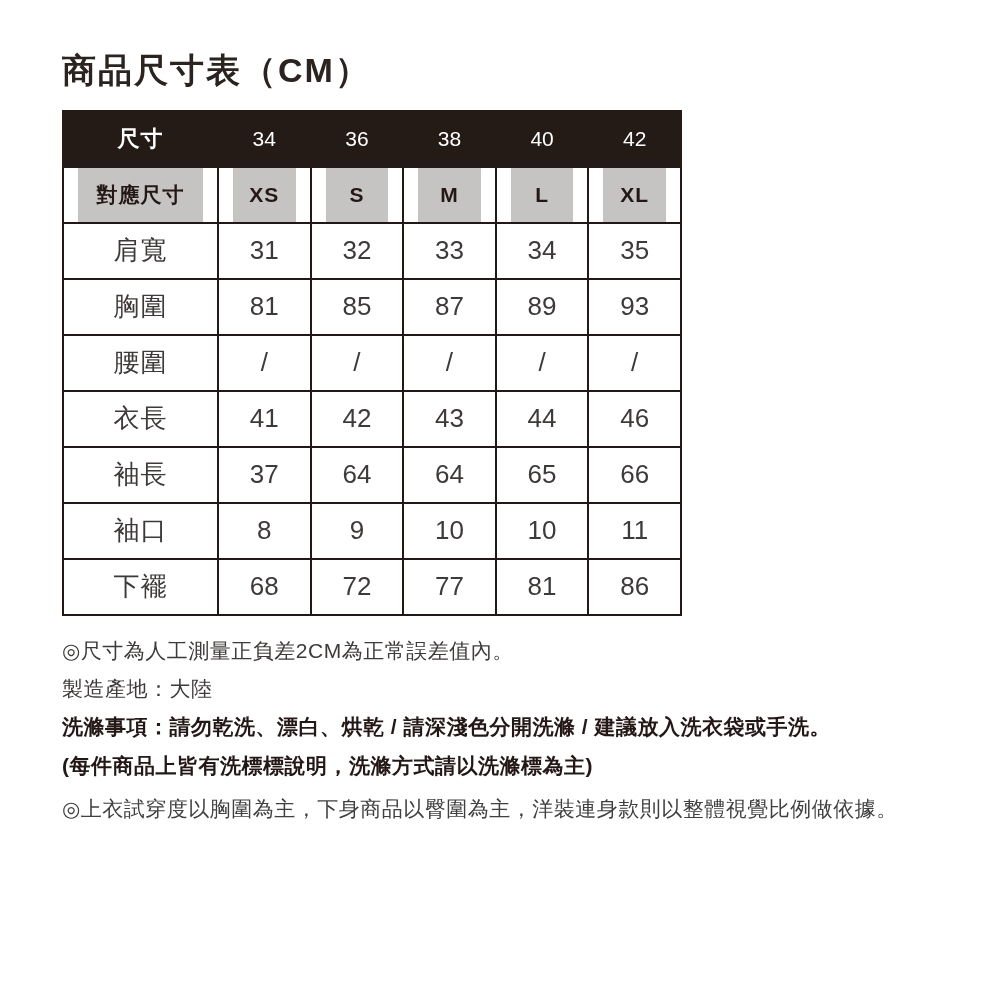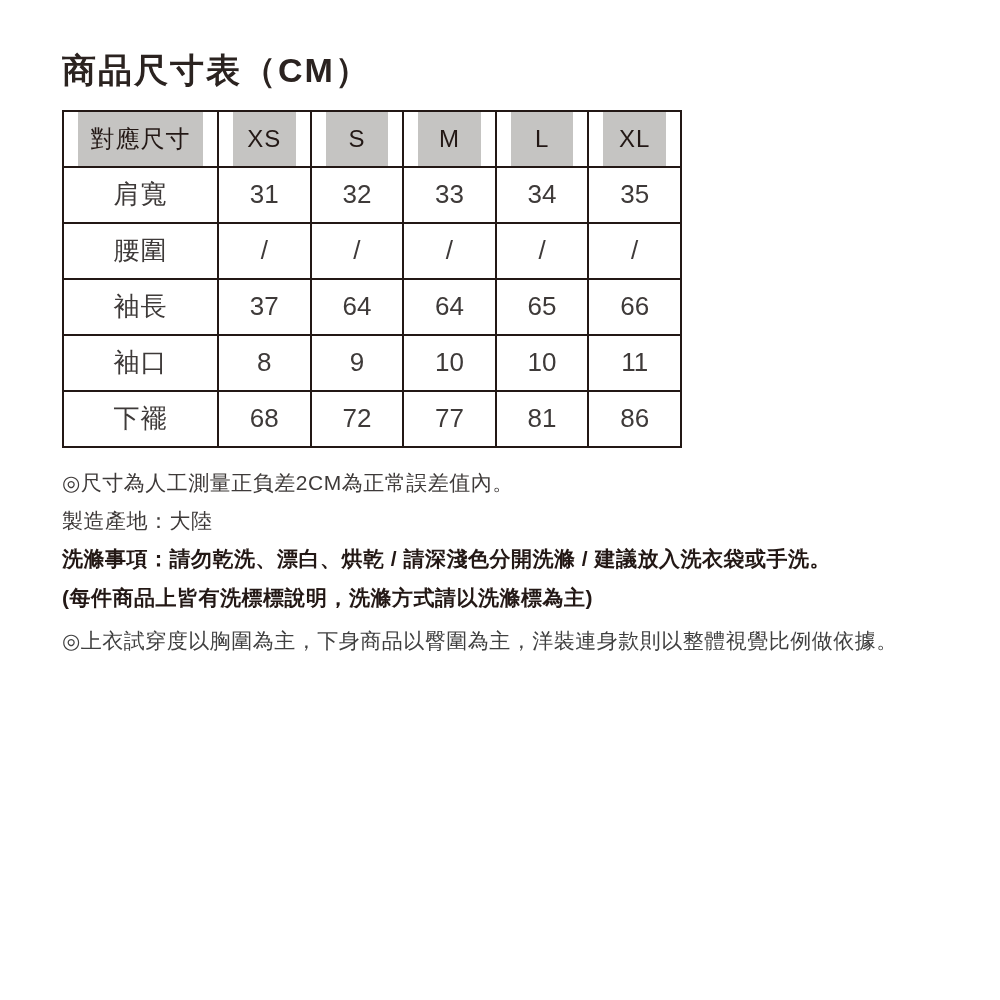--- a/index.html
+++ b/index.html
@@ -39,23 +39,23 @@
     background: #241b17;
     border-color: #241b17;
     color: #ffffff;
     font-size: 21px;
   }
   tr.header-row td.row-label { font-weight: 700; font-size: 22px; letter-spacing: 1px; }
   tr.size-row td {
     background: #c5c4c2;
     background-clip: content-box;
     padding: 0 14px;
-    font-weight: 400;
+    font-weight: 700;
     color: #231815;
-    font-size: 24px;
+    font-size: 21px;
     letter-spacing: 1px;
   }
   td.row-label { font-size: 21px; letter-spacing: 1px; }
   .notes { margin-top: 22px; }
   .notes p {
     font-size: 21px;
     line-height: 1.25;
     margin-bottom: 12px;
     color: #3e3a39;
     letter-spacing: 0.5px;
@@ -73,43 +73,67 @@
   <table class="size-table">
     <colgroup>
       <col style="width:155px">
       <col style="width:92.6px">
         <col style="width:92.6px">
         <col style="width:92.6px">
         <col style="width:92.6px">
         <col style="width:92.6px">
     </colgroup>
     <tbody>
+      <tr class="header-row">
+        <td class="row-label">尺寸</td>
+        <td>34</td>
+        <td>36</td>
+        <td>38</td>
+        <td>40</td>
+        <td>42</td>
+      </tr>
       <tr class="size-row">
         <td class="row-label">對應尺寸</td>
         <td>XS</td>
         <td>S</td>
         <td>M</td>
         <td>L</td>
         <td>XL</td>
       </tr>
       <tr>
         <td class="row-label">肩寬</td>
         <td>31</td>
         <td>32</td>
         <td>33</td>
         <td>34</td>
         <td>35</td>
       </tr>
       <tr>
+        <td class="row-label">胸圍</td>
+        <td>81</td>
+        <td>85</td>
+        <td>87</td>
+        <td>89</td>
+        <td>93</td>
+      </tr>
+      <tr>
         <td class="row-label">腰圍</td>
         <td>/</td>
         <td>/</td>
         <td>/</td>
         <td>/</td>
         <td>/</td>
+      </tr>
+      <tr>
+        <td class="row-label">衣長</td>
+        <td>41</td>
+        <td>42</td>
+        <td>43</td>
+        <td>44</td>
+        <td>46</td>
       </tr>
       <tr>
         <td class="row-label">袖長</td>
         <td>37</td>
         <td>64</td>
         <td>64</td>
         <td>65</td>
         <td>66</td>
       </tr>
       <tr>

